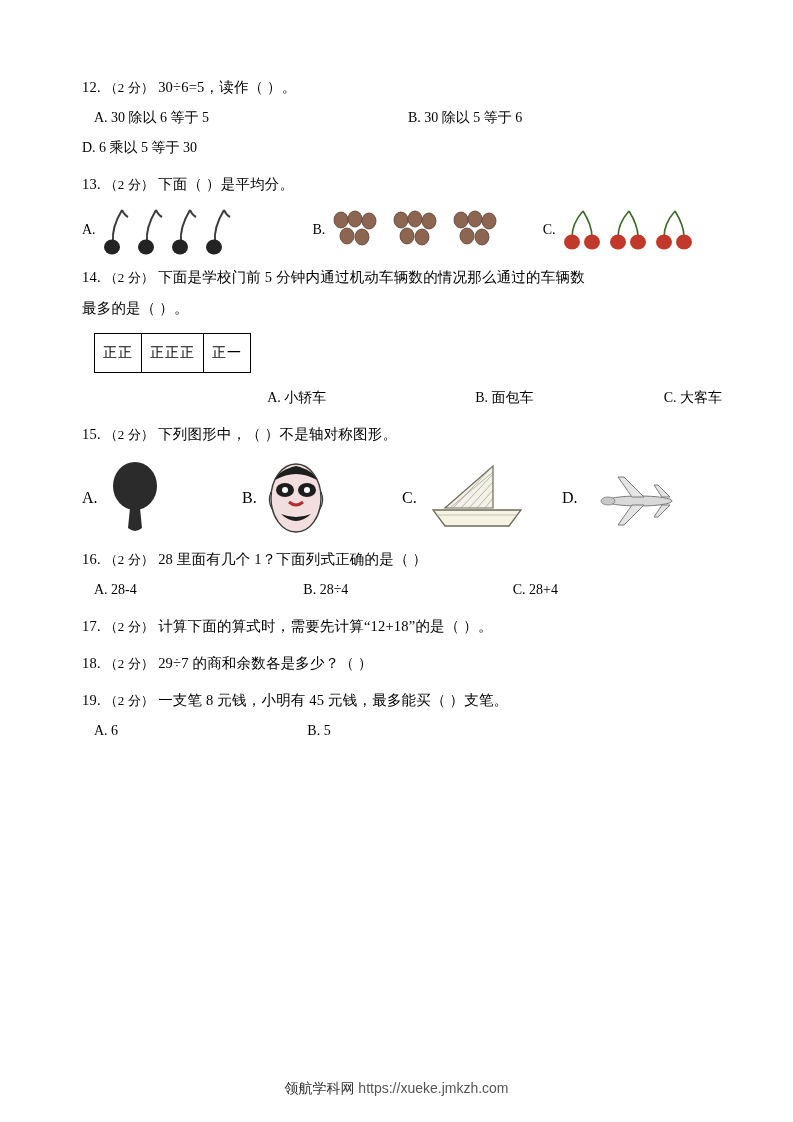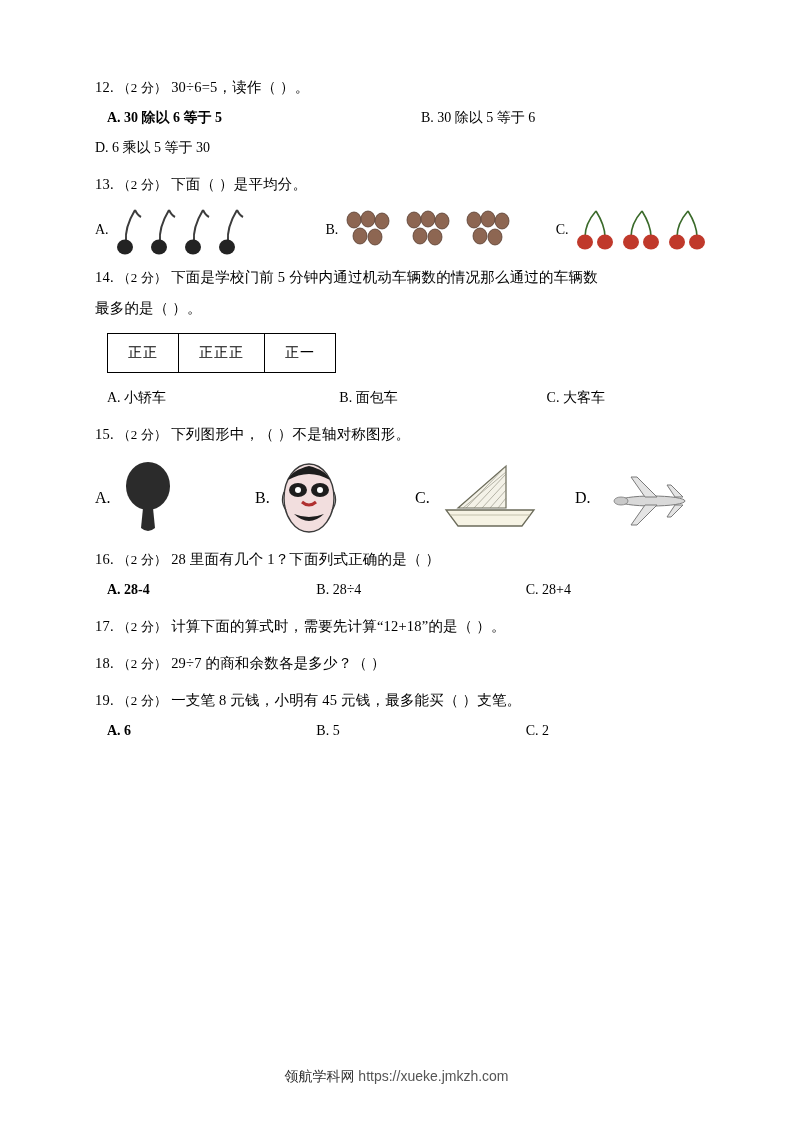--- a/index.html
+++ b/index.html
@@ -17,21 +17,21 @@
   }
   .page {
     position: relative;
     width: 793px;
     height: 1122px;
     padding: 0;
     box-sizing: border-box;
   }
   .content {
     position: absolute;
-    left: 95px;
+    left: 82px;
     top: 72px;
     width: 640px;
   }
   .q {
     margin-bottom: 6px;
   }
   .q-stem {
     font-size: 14.5px;
     line-height: 30px;
     letter-spacing: 0.2px;
@@ -42,21 +42,21 @@
   .score {
     font-size: 13px;
   }
   .opts {
     display: flex;
     line-height: 30px;
     font-size: 14px;
   }
   .opts.two > div { width: 50%; }
   .opts.three > div { width: 33.33%; }
-  .opt-pad-a { padding-left: 12px; font-weight: bold; }
+  .opt-pad-a { padding-left: 12px; }
 
   .row-options {
     display: flex;
     align-items: center;
     margin-top: 4px;
     margin-bottom: 4px;
   }
   .opt-img {
     display: flex;
     align-items: center;
@@ -75,32 +75,33 @@
   .berry-cluster { margin-right: 10px; }
 
   
   table.tally {
     border-collapse: collapse;
     margin: 10px 0 10px 12px;
     font-size: 14px;
   }
   table.tally td {
     border: 1px solid #000;
-    padding: 6px 20px;
+    padding: 6px 8px;
     height: 26px;
     text-align: left;
     vertical-align: middle;
     letter-spacing: 1px;
   }
   table.tally tr.head td { text-align: center; letter-spacing: 0; padding: 6px 4px;}
 
   .three-choice {
     display: flex;
     font-size: 14px;
     line-height: 30px;
+    text-align: right;
   }
   .three-choice > div:nth-child(1) { width: 37%; padding-left: 12px;}
   .three-choice > div:nth-child(2) { width: 33%; }
   .three-choice > div:nth-child(3) { width: 30%; }
 
   
   .pics15 {
     display: flex;
     align-items: center;
     margin-top: 8px;
@@ -109,21 +110,21 @@
   }
   .pics15 > div {
     display: flex;
     align-items: center;
     width: 25%;
   }
 
   .footer {
     position: absolute;
     left: 0;
-    bottom: 36px;
+    bottom: 24px;
     width: 100%;
     text-align: center;
     font-size: 14px;
     color: #555;
     font-family: "Liberation Sans", sans-serif;
   }
   .footer .brand { color: #333; }
 </style>
 </head>
 <body>
@@ -356,21 +357,20 @@
 
     <div class="q">
       <div class="q-stem">
         <span class="q-num">19.</span>
         <span class="score">（2 分）</span>
         <span>一支笔 8 元钱，小明有 45 元钱，最多能买（    ）支笔。</span>
       </div>
       <div class="opts three">
         <div class="opt-pad-a">A. 6</div>
         <div>B. 5</div>
-        <div>C. 2</div>
       </div>
     </div>
 
   </div>
 
   <div class="footer">
     <span class="brand">领航学科网</span>
     <span>https://xueke.jmkzh.com</span>
   </div>
 </div>

